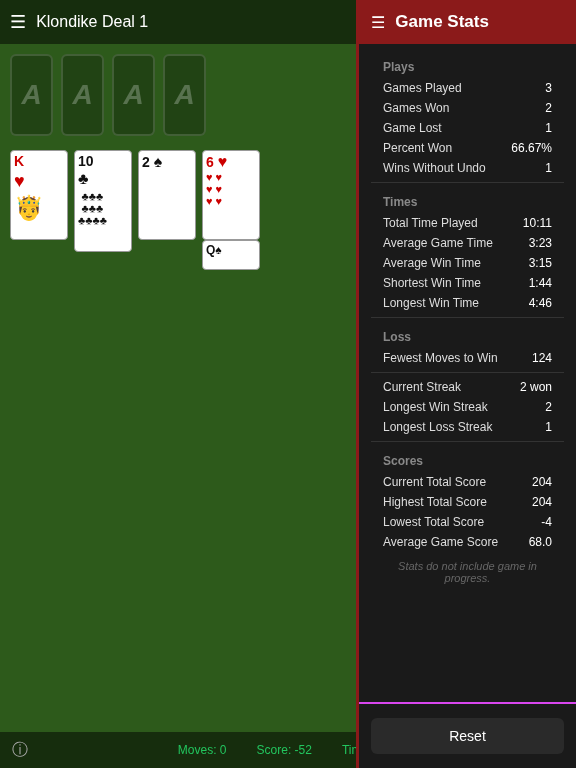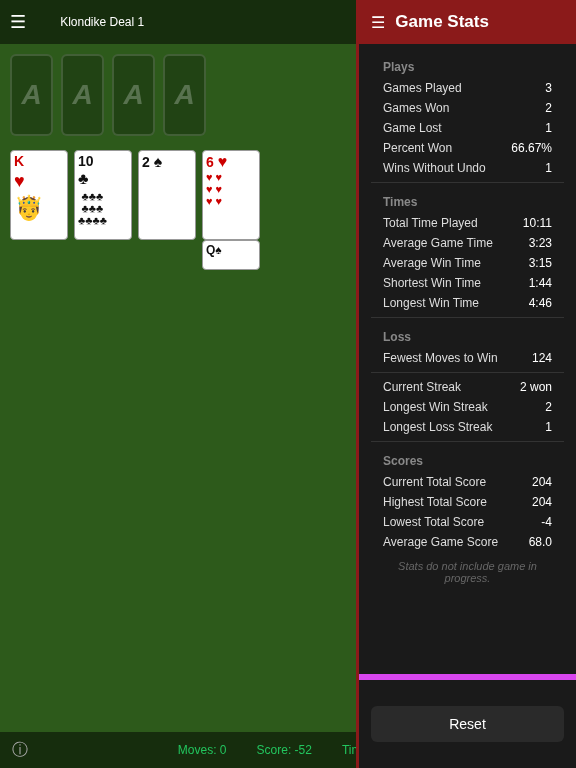--- a/index.html
+++ b/index.html
@@ -32,24 +32,23 @@
       padding: 0 10px;
       z-index: 10;
     }
     .top-bar-menu {
       color: #fff;
       font-size: 18px;
       margin-right: 10px;
     }
     .top-bar-title {
       color: #fff;
-      font-size: 12px;
+      font-size: 16px;
       font-weight: 500;
       flex: 1;
-      margin-left: 24px;
     }
     .top-bar-actions {
       display: flex;
       align-items: center;
       gap: 16px;
     }
     .top-bar-btn {
       display: flex;
       flex-direction: column;
       align-items: center;
@@ -216,22 +215,22 @@
 
     .stats-note {
       color: #666;
       font-size: 11px;
       font-style: italic;
       padding: 8px 12px;
       text-align: center;
     }
 
     .stats-footer {
-      padding: 26px 12px;
-      border-top: 6px solid #d946ef;
+      padding: 14px 12px;
+      border-top: 2px solid #d946ef;
     }
     .reset-button {
       width: 100%;
       padding: 10px;
       background: #2a2a2a;
       border: none;
       border-radius: 6px;
       color: #fff;
       font-size: 14px;
       cursor: pointer;
@@ -278,21 +277,21 @@
     <div class="card card-tall red" style="height:90px; width:58px; display:flex; align-items:flex-start; justify-content:flex-start;">
       <div style="display:flex;flex-direction:column;align-items:flex-start;width:100%;">
         <span style="font-size:14px;font-weight:bold;">K</span>
         <span style="font-size:18px;margin-top:2px;">♥</span>
         <div style="font-size:24px;text-align:center;margin-top:2px;">🤴</div>
       </div>
     </div>
   </div>
 
   <div class="tableau-col">
-    <div class="card card-tall black" style="height:90px;width:58px;">
+    <div class="card card-tall black" style="height:102px;width:58px;">
       <div style="display:flex;flex-direction:column;align-items:flex-start;width:100%;">
         <span style="font-size:14px;font-weight:bold;">10</span>
         <span style="font-size:16px;margin-top:1px;">♣</span>
         <div style="font-size:11px;text-align:center;margin-top:2px;color:#111;">♣♣♣<br>♣♣♣<br>♣♣♣♣</div>
       </div>
     </div>
   </div>
 
   <div class="tableau-col">
     <div class="card card-tall black" style="height:90px;width:58px;">

